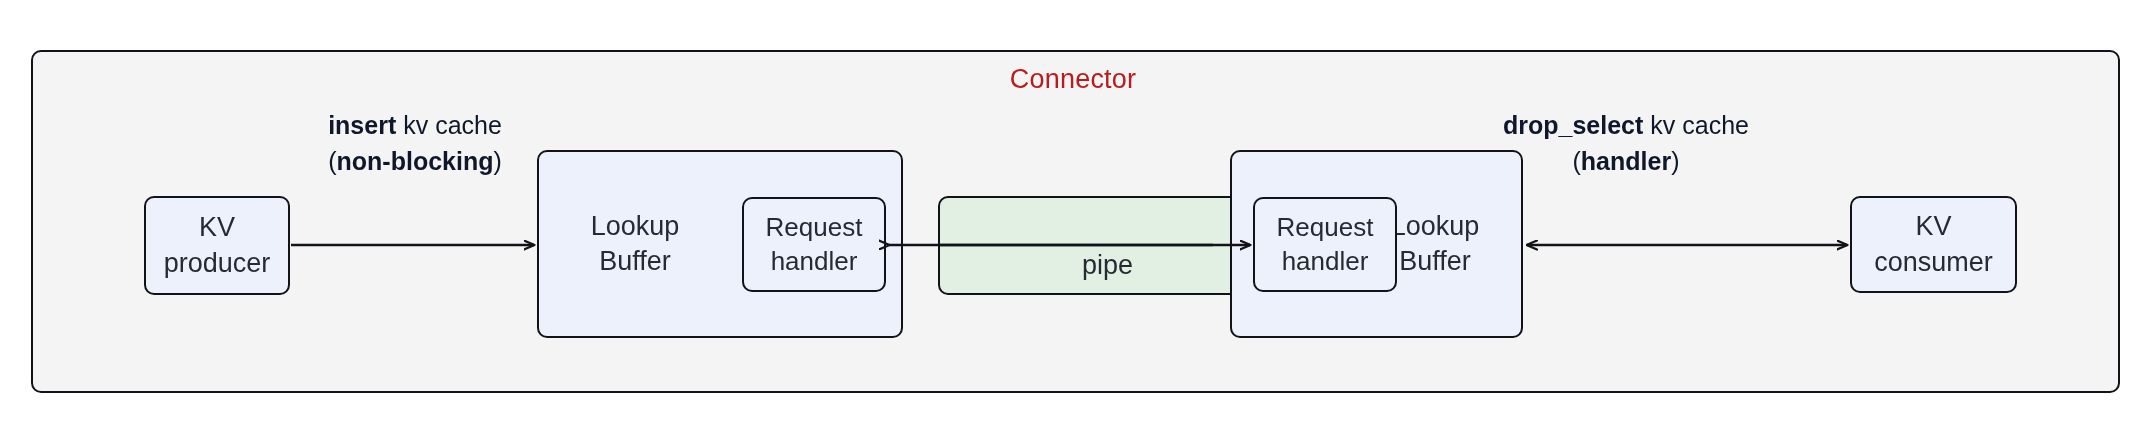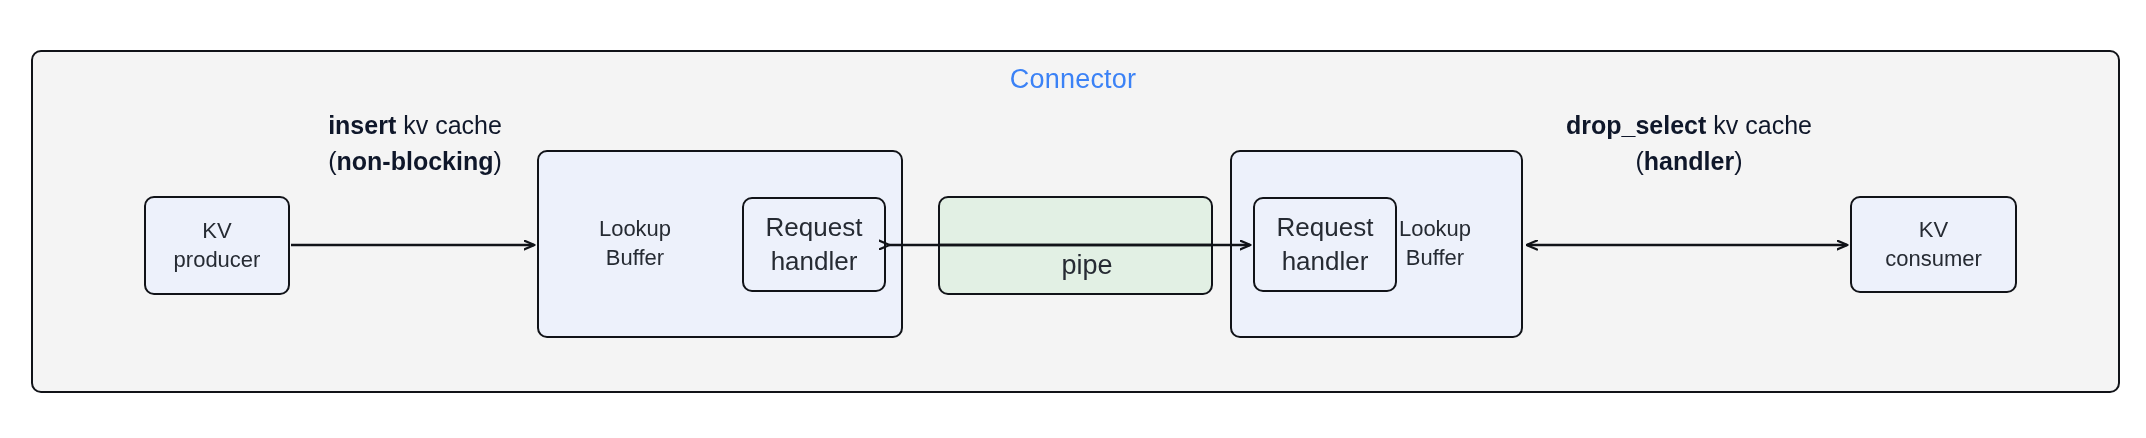--- a/index.html
+++ b/index.html
@@ -33,39 +33,39 @@
     border: 2.5px solid #111318;
     border-radius: 10px;
   }
   .connector-title {
     position: absolute;
     left: 0;
     top: 64px;
     width: 2146px;
     text-align: center;
     font-size: 27px;
-    color: #3b82f6;
+    color: #b91c1c;
     letter-spacing: 0.2px;
     white-space: nowrap;
   }
 
   
   .node {
     position: absolute;
     box-sizing: border-box;
     background: #edf1fb;
     border: 2.5px solid #111318;
     border-radius: 10px;
     display: flex;
     align-items: center;
     justify-content: center;
     text-align: center;
   }
   .node .node-label {
-    font-size: 22px;
+    font-size: 27px;
     line-height: 1.30;
     color: #262b33;
     white-space: pre-line;
   }
   .node.green {
     background: #e2f0e4;
   }
 
   
   #kv-producer {
@@ -91,21 +91,21 @@
     top: 197px;
     width: 144px;
     height: 95px;
   }
   #request-handler-left .node-label { font-size: 26px; }
 
   
   #pipe {
     left: 938px;
     top: 196px;
-    width: 275px;
+    width: 316px;
     height: 99px;
     align-items: flex-end;
     padding-bottom: 10px;
     padding-left: 23px;
   }
   #pipe .node-label { font-size: 27px; }
 
   
   #lookup-buffer-right {
     left: 1230px;
@@ -144,21 +144,21 @@
     white-space: nowrap;
   }
   .edge-label b { font-weight: 700; }
 
   #label-insert {
     left: 296px;
     top: 108px;
     width: 238px;
   }
   #label-drop-select {
-    left: 1533px;
+    left: 1470px;
     top: 108px;
     width: 312px;
   }
 
   
   #arrows {
     position: absolute;
     left: 0;
     top: 0;
     width: 2146px;

